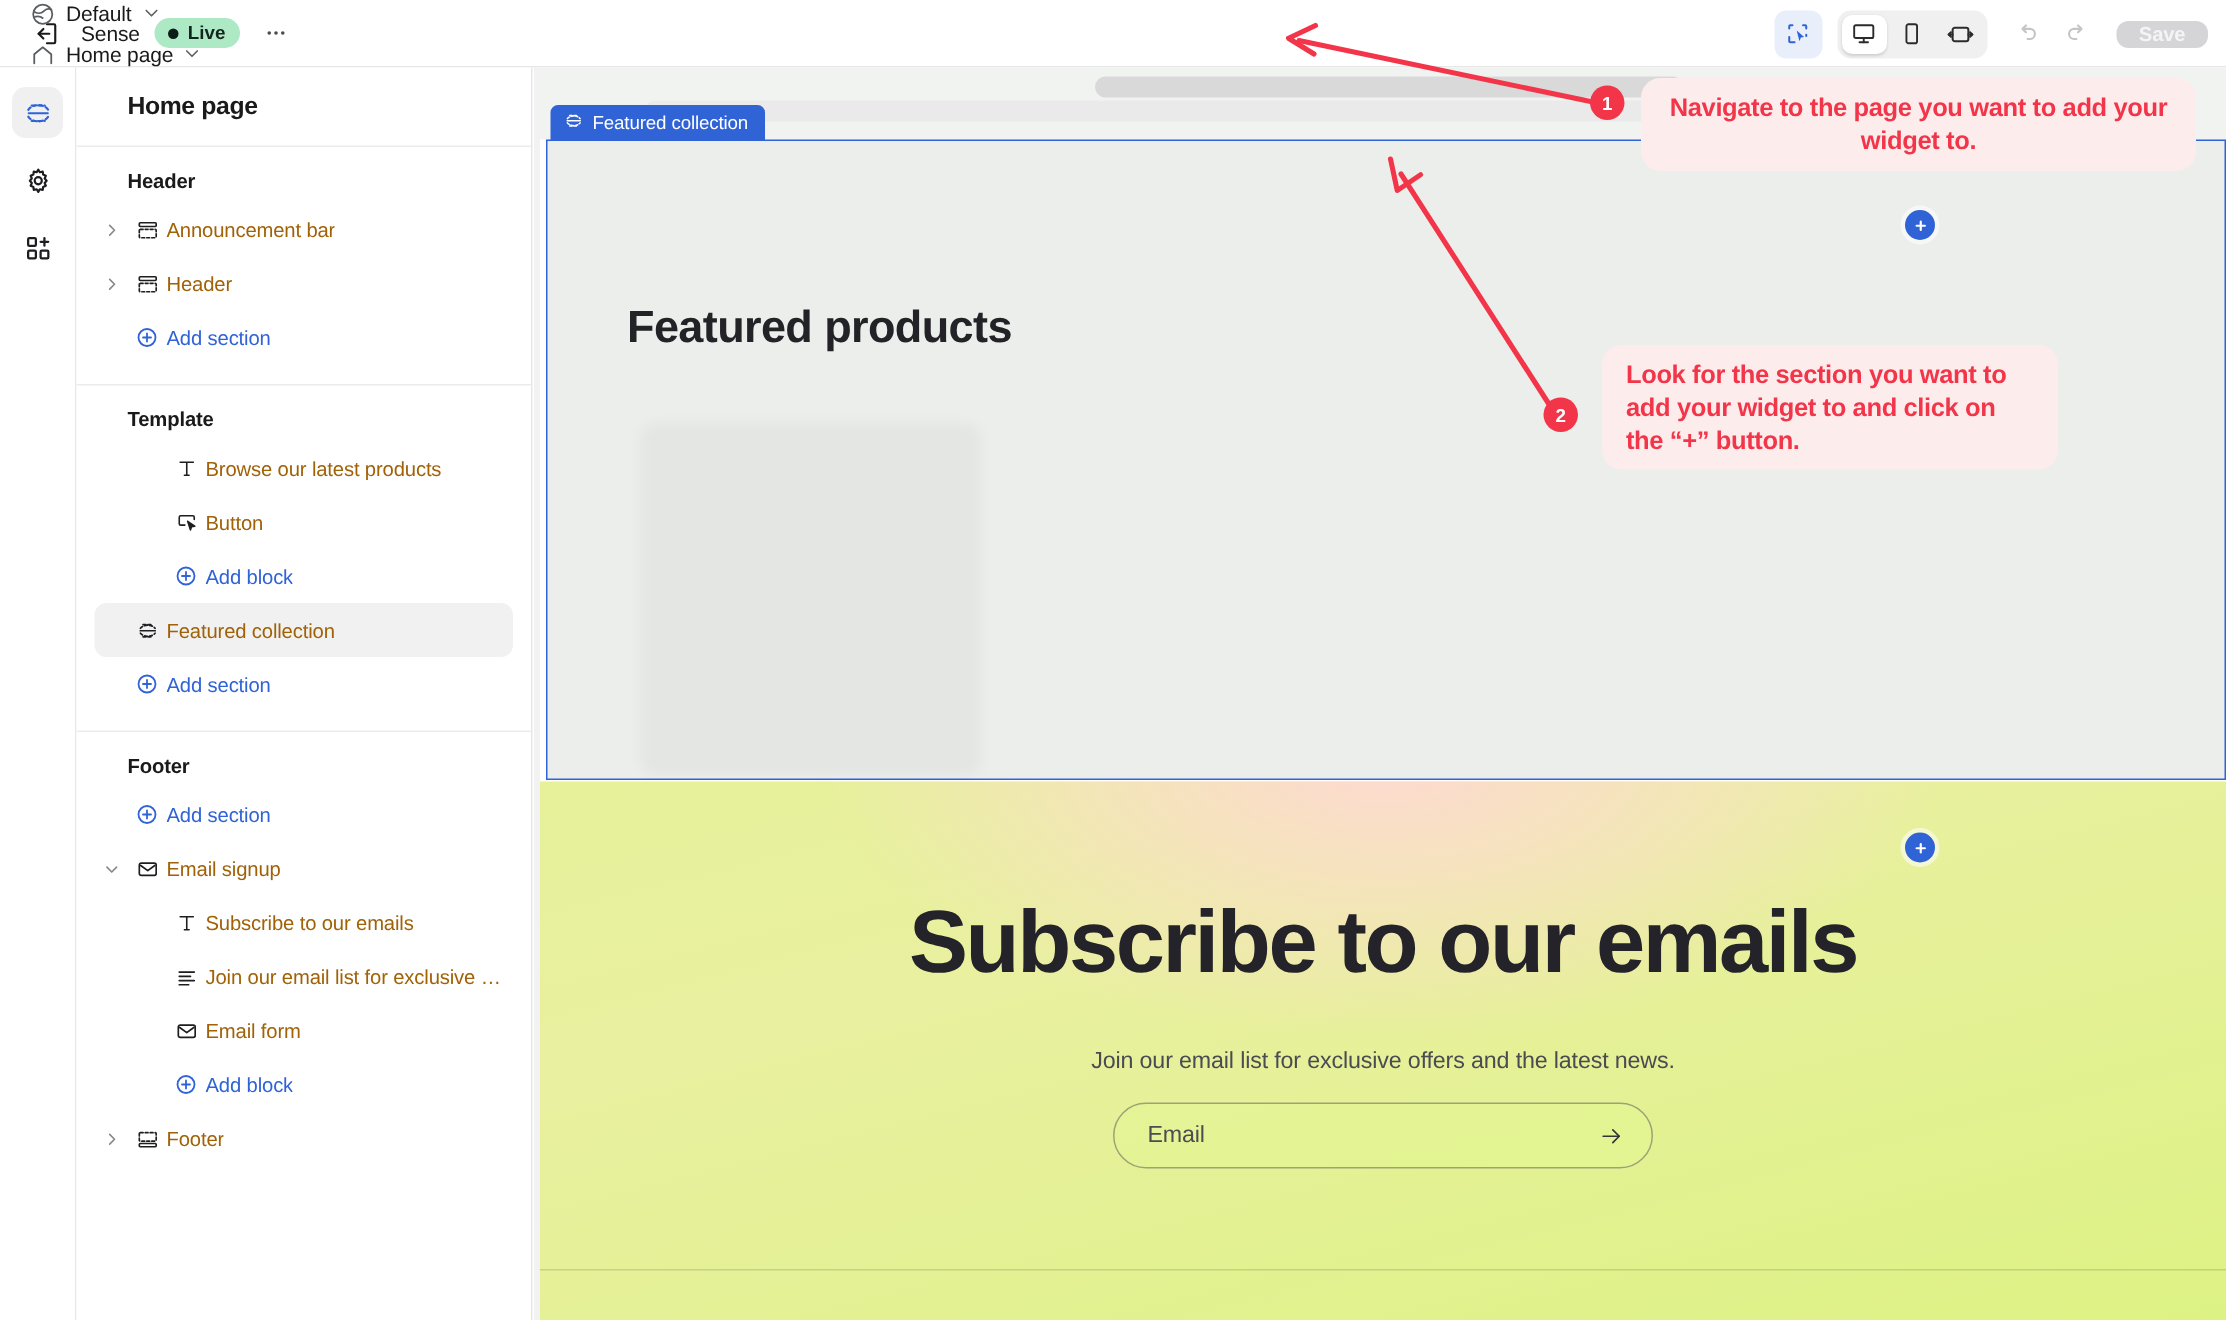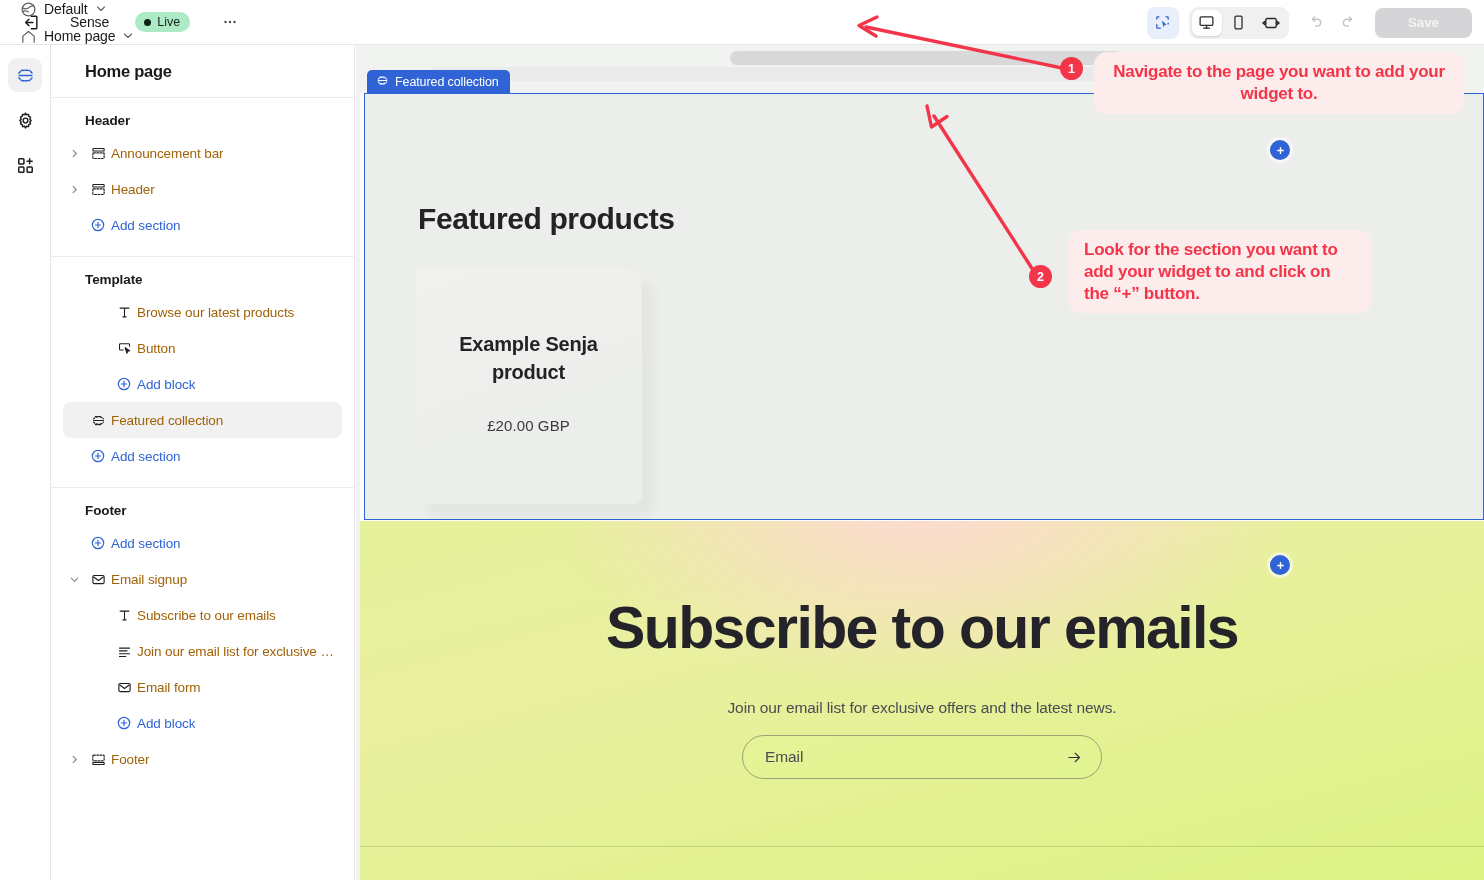--- a/index.html
+++ b/index.html
@@ -12,35 +12,35 @@
   }
   #app { position: relative; width: 1484px; height: 880px; }
 
   
   .topbar {
     position: absolute; top: 0; left: 0; width: 1484px; height: 45px;
     background: #ffffff;
     border-bottom: 1px solid #e7e7e9;
     display: flex; align-items: center;
   }
-  .tb-left { display: flex; align-items: center; gap: 16px; padding-left: 14px; }
+  .tb-left { display: flex; align-items: center; gap: 0; padding-left: 14px; }
   .icon-btn {
     width: 32px; height: 32px; border-radius: 8px;
     display: flex; align-items: center; justify-content: center;
     color: #1a1a1a; cursor: pointer; background: transparent;
   }
   .shop-name {
     font-size: 14px; color: #1a1a1a; font-weight: 400;
     margin-left: 8px; margin-right: 10px; letter-spacing: -0.1px;
   }
   .live-badge {
     display: inline-flex; align-items: center; gap: 6px;
     background: #aee9c5; color: #12261d;
     border-radius: 20px; padding: 3px 10px 3px 9px;
-    font-size: 12.5px; font-weight: 400;
+    font-size: 12.5px; font-weight: 700;
   }
   .live-dot { width: 7px; height: 7px; border-radius: 50%; background: #0b1f17; display:block;}
   .dots-btn { margin-left: 8px; font-size: 17px; color: #4a4a4f; letter-spacing: 1px; line-height: 10px;}
 
   .tb-center {
     position: absolute; left: 12px; right: 0; top: 0; height: 45px;
     display: flex; justify-content: center; gap: 0;
     pointer-events: none;
     flex-direction: column;
   }
@@ -68,21 +68,21 @@
   }
   .seg-btn.active { background: #ffffff; box-shadow: 0 1px 2px rgba(0,0,0,.14); }
   .pointer-toggle {
     background: #e8effb; color: #2f63d6; margin-right: 6px;
   }
   .undo-redo { display: flex; gap: 2px; margin: 0 6px; }
   .undo-redo .icon-btn { color: #c3c5c9; cursor: default; }
   .save-btn {
     background: #d5d5d7; color: #f4f4f5;
     border: none; border-radius: 8px;
-    height: 30px; padding: 0 33px;
+    height: 18px; padding: 0 15px;
     font-size: 13.5px; font-weight: 600;
     font-family: "Liberation Sans", sans-serif;
     cursor: default; letter-spacing: -0.1px;
   }
 
   
   .rail {
     position: absolute; left: 0; top: 45px; width: 51px; height: 835px;
     background: #ffffff; border-right: 1px solid #e7e7e9;
     display: flex; flex-direction: column; align-items: center;
@@ -615,24 +615,20 @@
               <path d="M4.2 14.6a8.8 6.2 0 0 0 15.6 0" stroke-dasharray="3 2.3"></path>
               <path d="M7 18.5h10" stroke-dasharray="3 2.3"></path>
             </svg>
           </span>
           <span>Featured collection</span>
         </div>
 
         <div class="fc-title">Featured products</div>
 
         <div class="prod-shadow"></div>
-        <div class="prod-card">
-          <div class="prod-name">Example Senja product</div>
-          <div class="prod-price">£20.00 GBP</div>
-        </div>
       </div>
 
       <div class="es-section">
         <div class="es-title">Subscribe to our emails</div>
         <div class="es-sub">Join our email list for exclusive offers and the latest news.</div>
         <div class="es-form">
           <span class="es-ph">Email</span>
           <span class="es-arrow">
             <svg width="17" height="17" viewBox="0 0 24 24" fill="none" stroke="currentColor" stroke-width="1.6" stroke-linecap="round" stroke-linejoin="round">
                 <path d="M4 12h15"></path>

